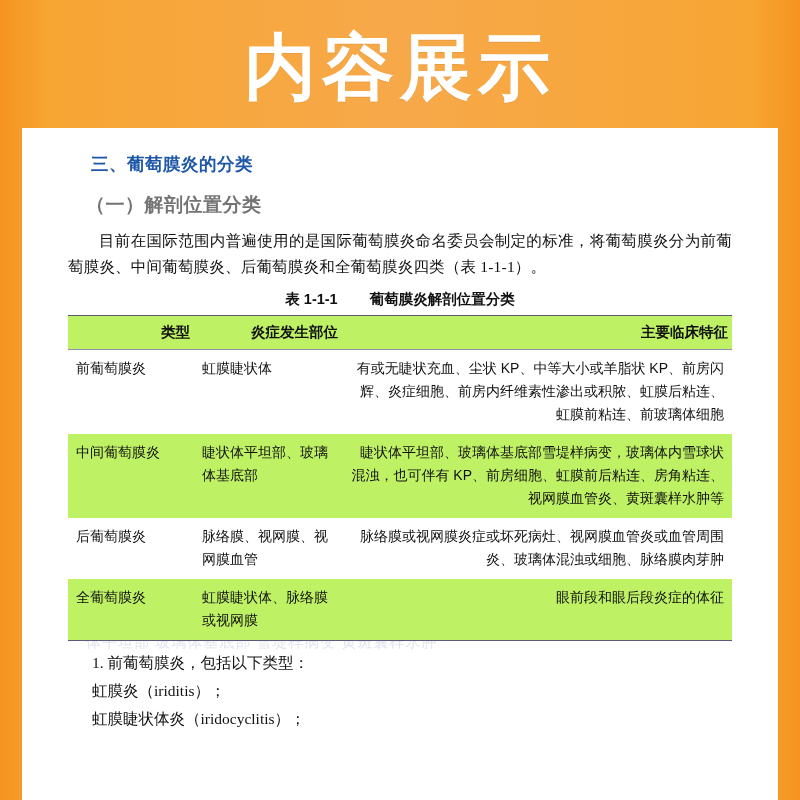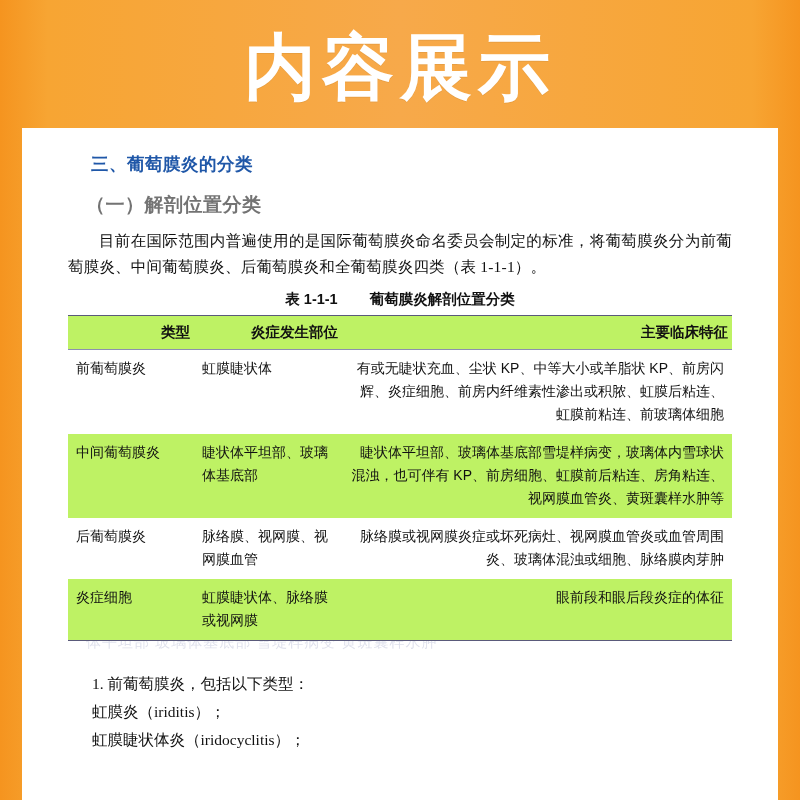--- a/index.html
+++ b/index.html
@@ -131,21 +131,21 @@
     pointer-events: none;
     opacity: 0.30;
     color: #9aa0c4;
     font-size: 15px;
     line-height: 29px;
     letter-spacing: 1px;
     font-family: "Liberation Sans", sans-serif;
     overflow: hidden;
   }
   .list {
-    margin-top: 29px;
+    margin-top: 8px;
   }
   .list .li {
     font-size: 15.5px;
     line-height: 28px;
     color: #111;
     margin-left: 24px;
   }
   .list .li.sub {
     margin-left: 24px;
   }
@@ -191,21 +191,21 @@
           <td class="col-type">中间葡萄膜炎</td>
           <td class="col-site">睫状体平坦部、玻璃体基底部</td>
           <td class="col-feat">睫状体平坦部、玻璃体基底部雪堤样病变，玻璃体内雪球状混浊，也可伴有 KP、前房细胞、虹膜前后粘连、房角粘连、视网膜血管炎、黄斑囊样水肿等</td>
         </tr>
         <tr class="plain">
           <td class="col-type">后葡萄膜炎</td>
           <td class="col-site">脉络膜、视网膜、视网膜血管</td>
           <td class="col-feat">脉络膜或视网膜炎症或坏死病灶、视网膜血管炎或血管周围炎、玻璃体混浊或细胞、脉络膜肉芽肿</td>
         </tr>
         <tr class="shaded">
-          <td class="col-type">炎症细胞</td>
+          <td class="col-type">全葡萄膜炎</td>
           <td class="col-site">虹膜睫状体、脉络膜或视网膜</td>
           <td class="col-feat">眼前段和眼后段炎症的体征</td>
         </tr>
       </tbody>
     </table>
 
     <div class="list">
       <div class="li">1. 前葡萄膜炎，包括以下类型：</div>
       <div class="li sub">虹膜炎（iriditis）；</div>
       <div class="li sub">虹膜睫状体炎（iridocyclitis）；</div>

